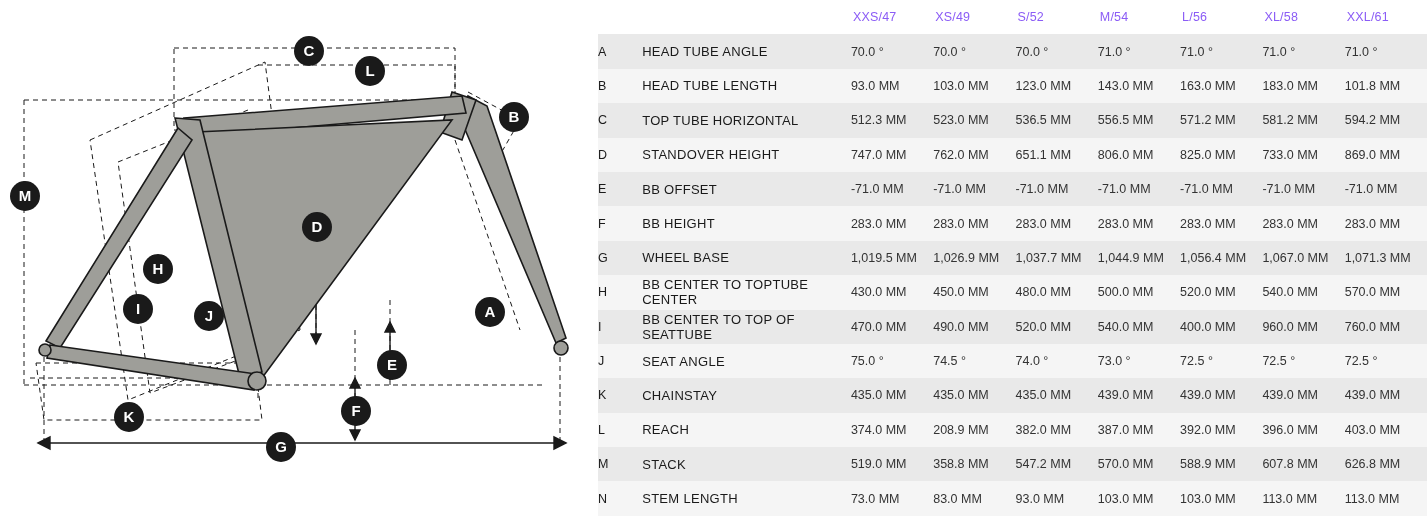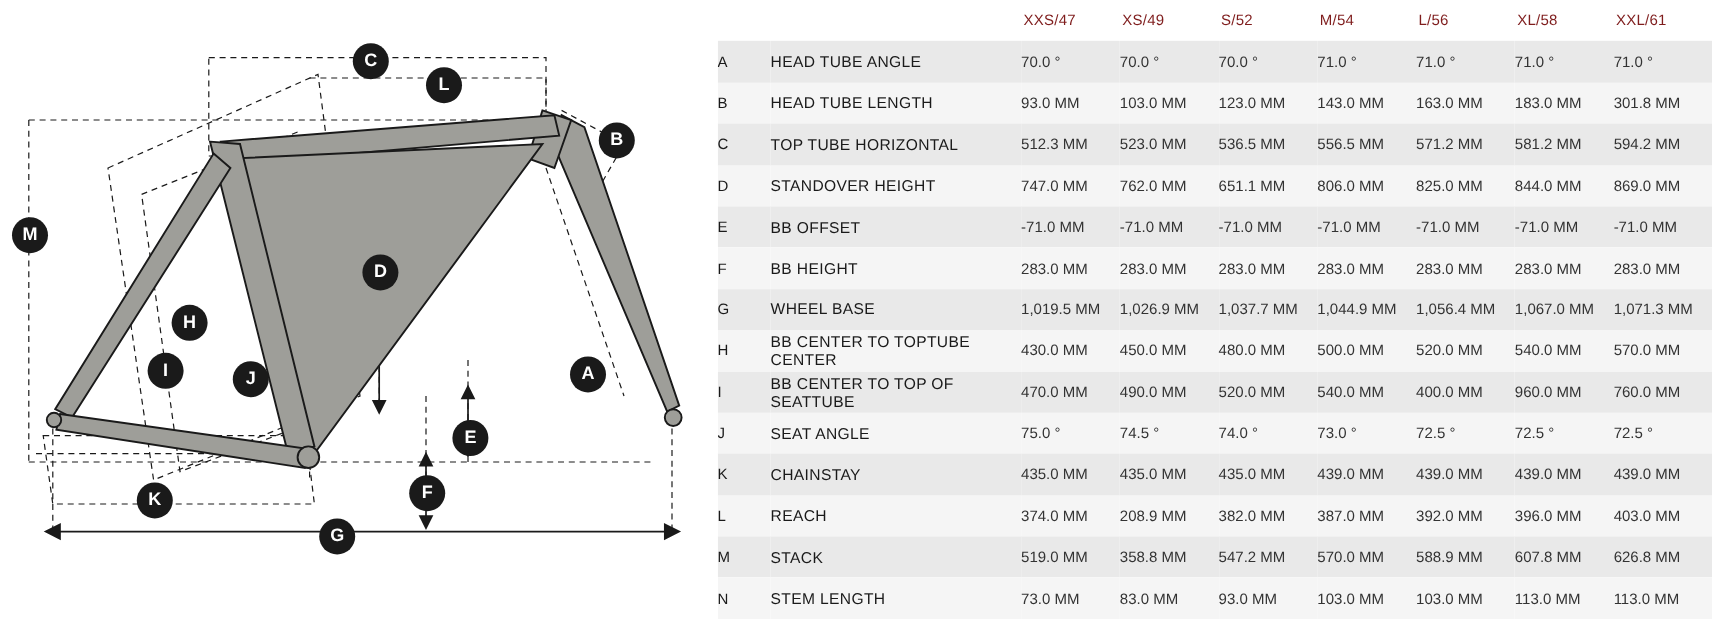--- a/index.html
+++ b/index.html
@@ -65,21 +65,21 @@
     padding: 0;
     height: 34.4px;
     vertical-align: middle;
     text-align: left;
     font-weight: normal;
   }
   thead th {
     height: 30px;
     font-size: 12.5px;
     font-weight: bold;
-    color: #7f1d1d;
+    color: #8b5cf6;
     background: #ffffff;
     letter-spacing: 0.2px;
   }
   col.c-letter  { width: 44px; }
   col.c-name    { width: 208px; }
   col.c-size    { width: 82px; }
   .cell-letter {
     font-weight: bold;
     font-size: 12.5px;
     padding-left: 12px;
@@ -241,42 +241,42 @@
         </tr>
         <tr class="even">
           <td class="cell-letter">B</td>
           <td class="cell-name">HEAD TUBE LENGTH</td>
           <td class="cell-val">93.0 MM</td>
           <td class="cell-val">103.0 MM</td>
           <td class="cell-val">123.0 MM</td>
           <td class="cell-val">143.0 MM</td>
           <td class="cell-val">163.0 MM</td>
           <td class="cell-val">183.0 MM</td>
-          <td class="cell-val">301.8 MM</td>
+          <td class="cell-val">101.8 MM</td>
         </tr>
         <tr class="odd">
           <td class="cell-letter">C</td>
           <td class="cell-name">TOP TUBE HORIZONTAL</td>
           <td class="cell-val">512.3 MM</td>
           <td class="cell-val">523.0 MM</td>
           <td class="cell-val">536.5 MM</td>
           <td class="cell-val">556.5 MM</td>
           <td class="cell-val">571.2 MM</td>
           <td class="cell-val">581.2 MM</td>
           <td class="cell-val">594.2 MM</td>
         </tr>
         <tr class="even">
           <td class="cell-letter">D</td>
           <td class="cell-name">STANDOVER HEIGHT</td>
           <td class="cell-val">747.0 MM</td>
           <td class="cell-val">762.0 MM</td>
           <td class="cell-val">651.1 MM</td>
           <td class="cell-val">806.0 MM</td>
           <td class="cell-val">825.0 MM</td>
-          <td class="cell-val">844.0 MM</td>
+          <td class="cell-val">733.0 MM</td>
           <td class="cell-val">869.0 MM</td>
         </tr>
         <tr class="odd">
           <td class="cell-letter">E</td>
           <td class="cell-name">BB OFFSET</td>
           <td class="cell-val">-71.0 MM</td>
           <td class="cell-val">-71.0 MM</td>
           <td class="cell-val">-71.0 MM</td>
           <td class="cell-val">-71.0 MM</td>
           <td class="cell-val">-71.0 MM</td>

